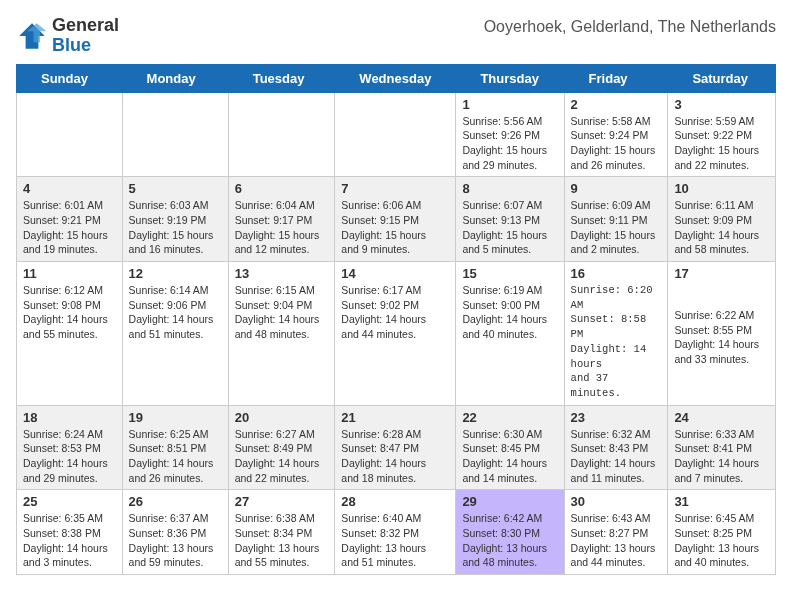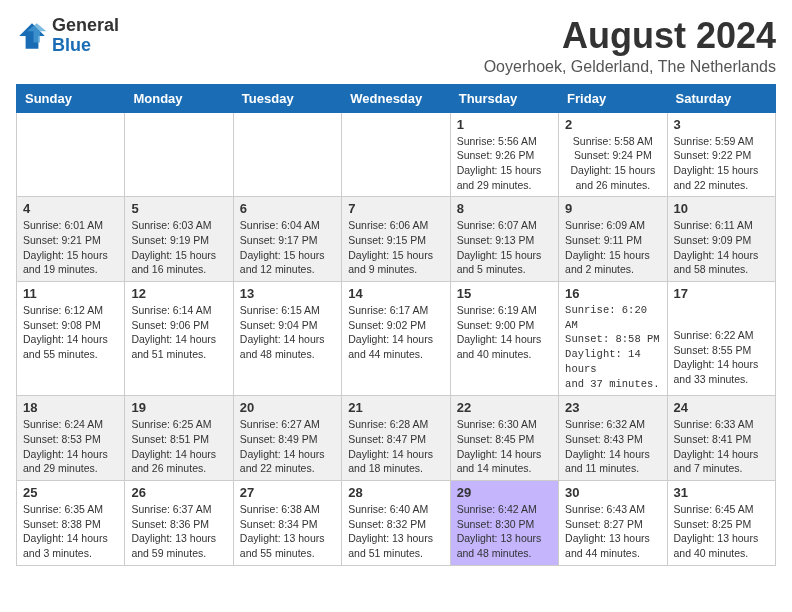--- a/index.html
+++ b/index.html
@@ -51,21 +51,21 @@
     }
     .calendar {
       width: 100%;
       border-collapse: collapse;
       font-size: 11px;
     }
     .calendar th {
       background-color: #1a6db5;
       color: #fff;
       text-align: left;
-      padding: 6px 8px;
+      padding: 6px 24px;
       font-size: 13px;
       border: 1px solid #1a6db5;
     }
     .calendar td {
       vertical-align: top;
       border: 1px solid #ccc;
       padding: 4px 6px;
       width: calc(100% / 7);
       min-height: 80px;
       background: #fff;
@@ -108,21 +108,20 @@
       <svg class="logo-icon" viewBox="0 0 40 40">
         <polygon points="20,4 36,20 28,20 28,36 12,36 12,20 4,20" fill="#1a6db5"></polygon>
         <polygon points="26,4 38,14 30,14 30,28 22,28 22,14 14,14" fill="#4a9fd5" opacity="0.7"></polygon>
       </svg>
       <div class="logo-text">
         <div>General</div>
         <div style="color:#1a6db5">Blue</div>
       </div>
     </div>
     <div class="title-area">
-      <div class="main-title">August 2024</div>
       <div class="subtitle">Ooyerhoek, Gelderland, The Netherlands</div>
     </div>
   </div>
 
   <table class="calendar">
     <thead>
       <tr>
         <th>Sunday</th>
         <th>Monday</th>
         <th>Tuesday</th>
@@ -140,21 +139,21 @@
           <td class="empty-cell"></td>
           <td style="background: rgb(255, 255, 255);">
             <span class="day-number">1</span>
             <div class="day-info" style="white-space: pre-line;">Sunrise: 5:56 AM
 Sunset: 9:26 PM
 Daylight: 15 hours
 and 29 minutes.</div>
           </td>
           <td style="background: rgb(255, 255, 255);">
             <span class="day-number">2</span>
-            <div class="day-info" style="white-space: pre-line; text-align: center;">Sunrise: 5:58 AM
+            <div class="day-info" style="white-space: pre-line;">Sunrise: 5:58 AM
 Sunset: 9:24 PM
 Daylight: 15 hours
 and 26 minutes.</div>
           </td>
           <td style="background: rgb(255, 255, 255);">
             <span class="day-number">3</span>
             <div class="day-info" style="white-space: pre-line;">Sunrise: 5:59 AM
 Sunset: 9:22 PM
 Daylight: 15 hours
 and 22 minutes.</div>

